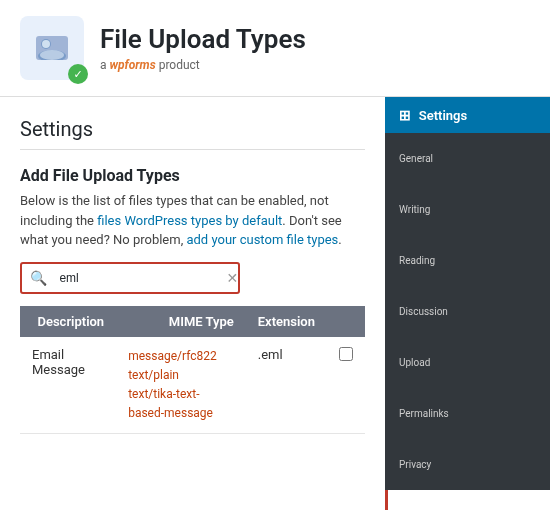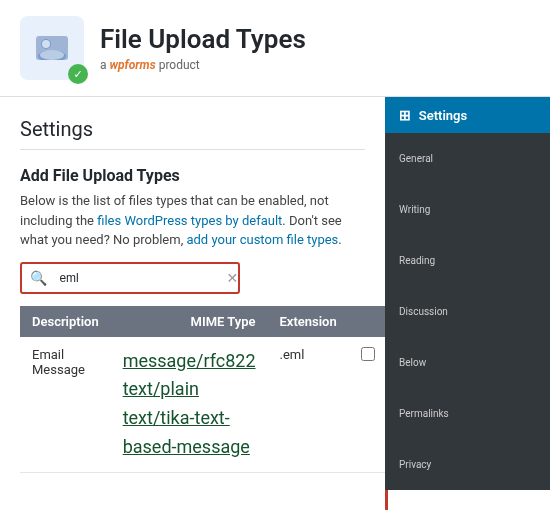--- a/index.html
+++ b/index.html
@@ -158,24 +158,23 @@
     .file-table tbody tr {
       background: #fff;
       border-bottom: 1px solid #e5e5e5;
     }
     .file-table tbody td {
       padding: 10px 12px;
       vertical-align: top;
       color: #333;
     }
     .file-table tbody td.mime-type {
-      font-size: 18px;
+      font-size: 12px;
       line-height: 1.6;
-      color: #14532d;
-      text-decoration: underline;
+      color: #c2410c;
     }
     .file-table tbody td.extension {
       font-size: 13px;
       color: #333;
     }
 
     
     .checkbox-cell {
       text-align: center;
       width: 30px;
@@ -302,19 +301,19 @@
 
   <div class="sidebar">
     <div class="sidebar-header">
       <span class="sidebar-header-icon">⊞</span>
       <span>Settings</span>
     </div>
     <a class="sidebar-item">General</a>
     <a class="sidebar-item">Writing</a>
     <a class="sidebar-item">Reading</a>
     <a class="sidebar-item">Discussion</a>
-    <a class="sidebar-item">Below</a>
+    <a class="sidebar-item">Upload</a>
     <a class="sidebar-item">Permalinks</a>
     <a class="sidebar-item">Privacy</a>
     <a class="sidebar-item active">File Upload Types</a>
   </div>
 
 </div>
 
 </body></html>

